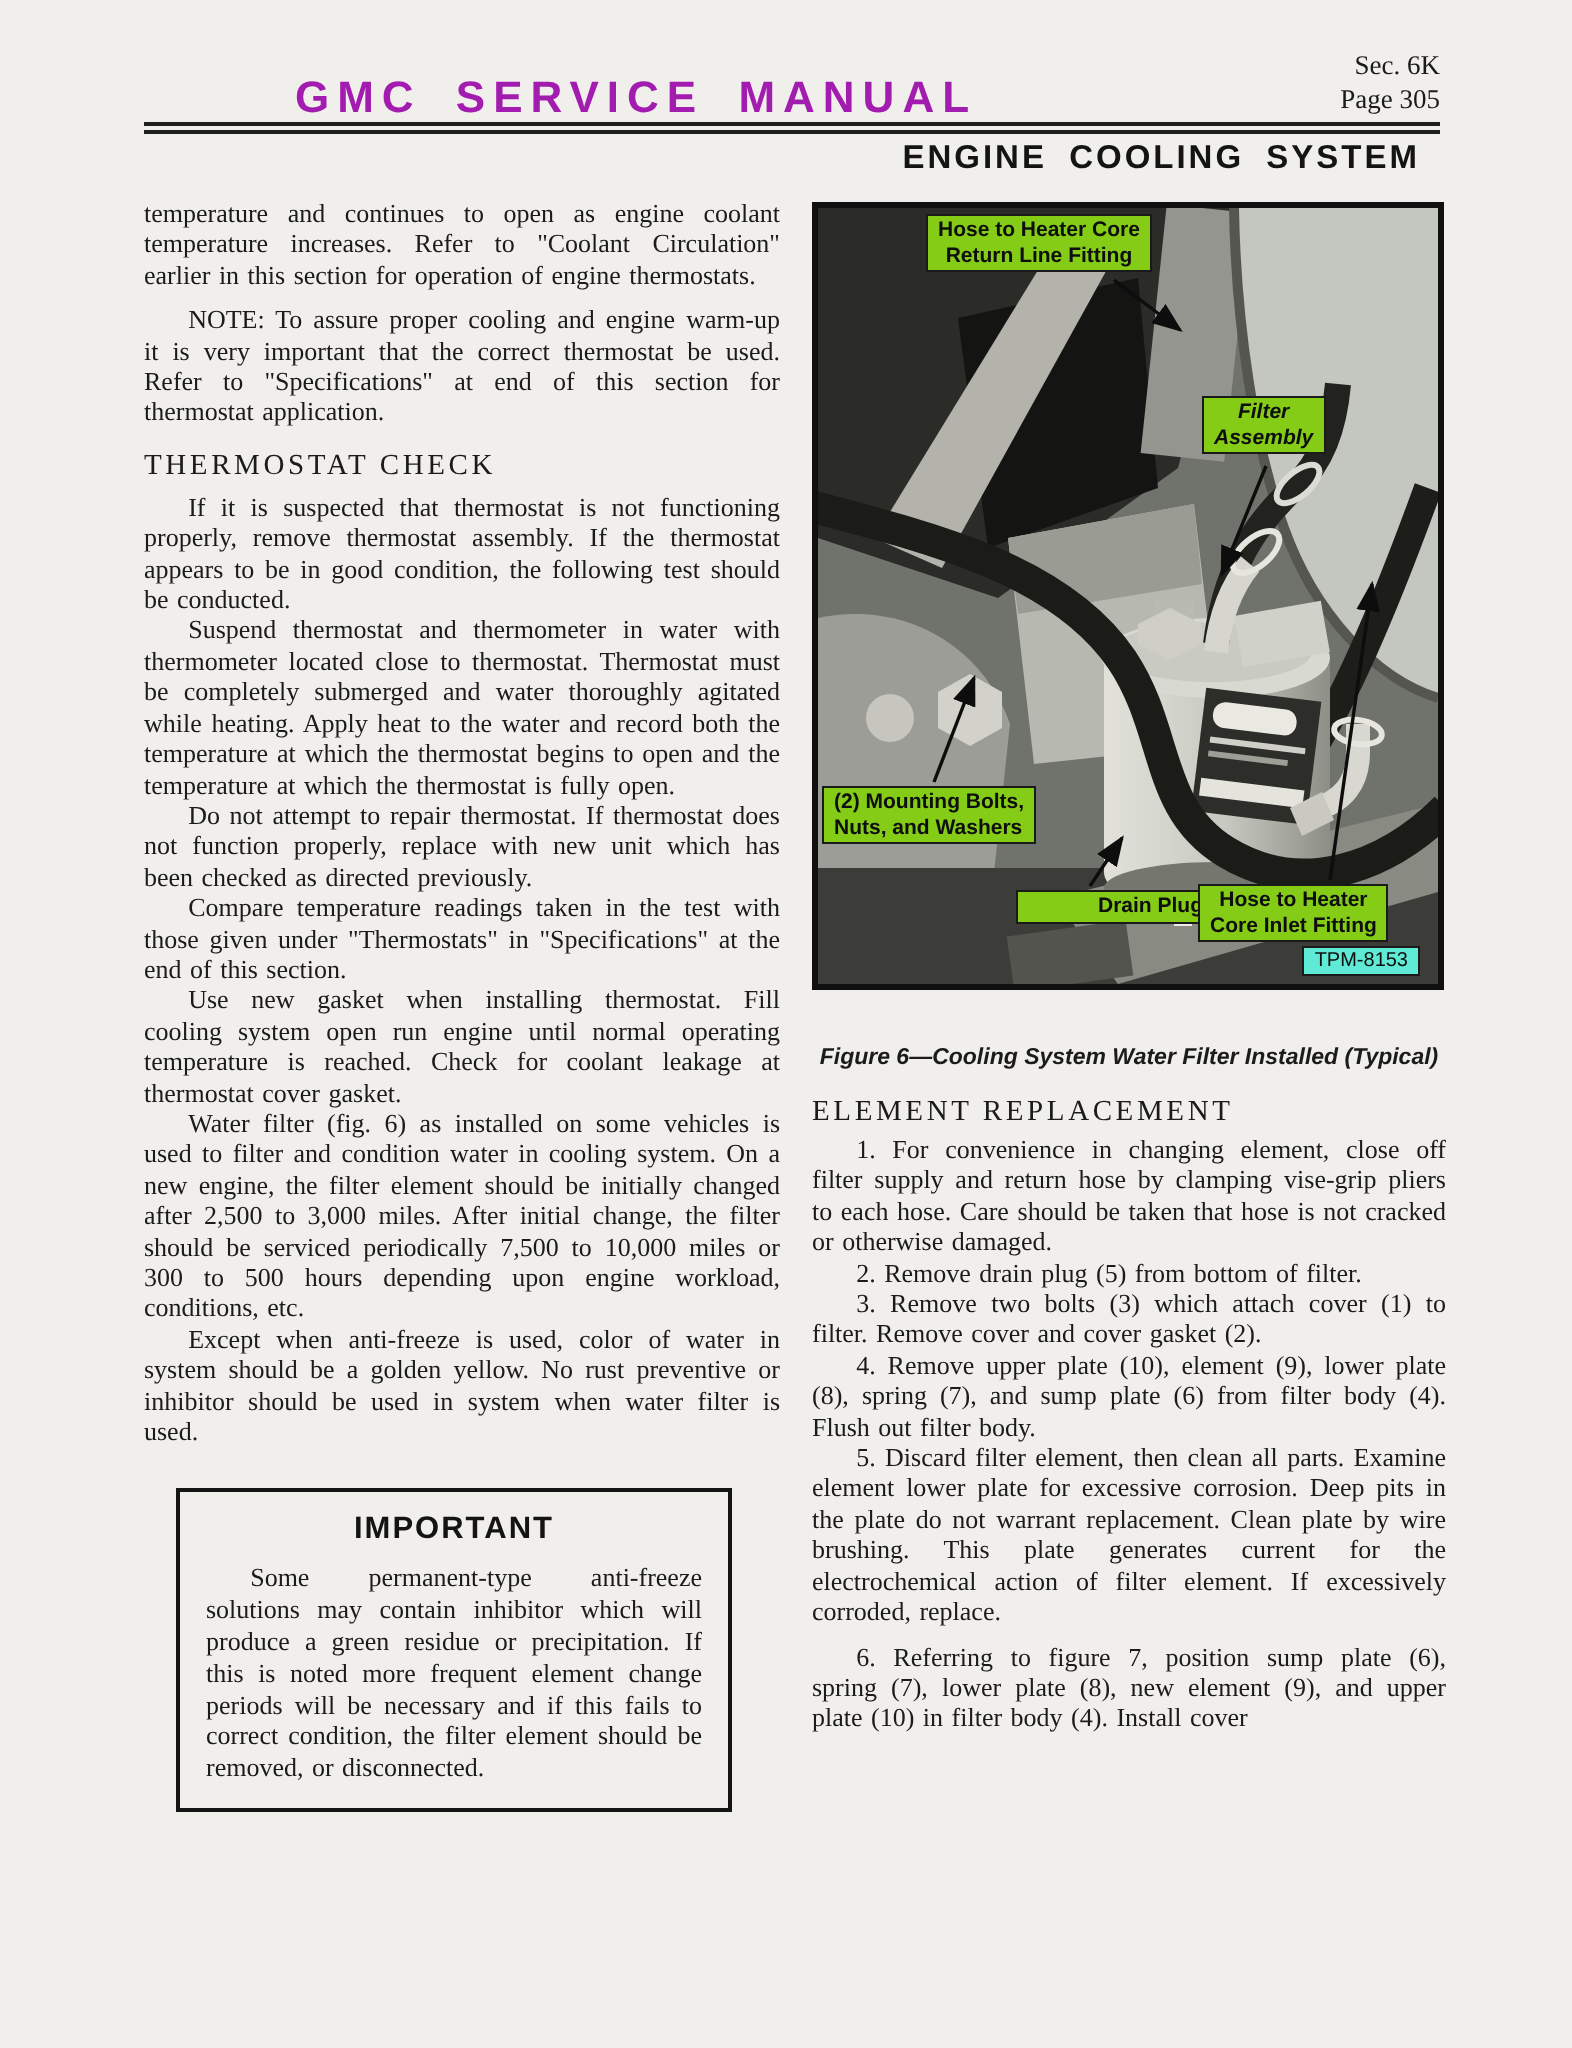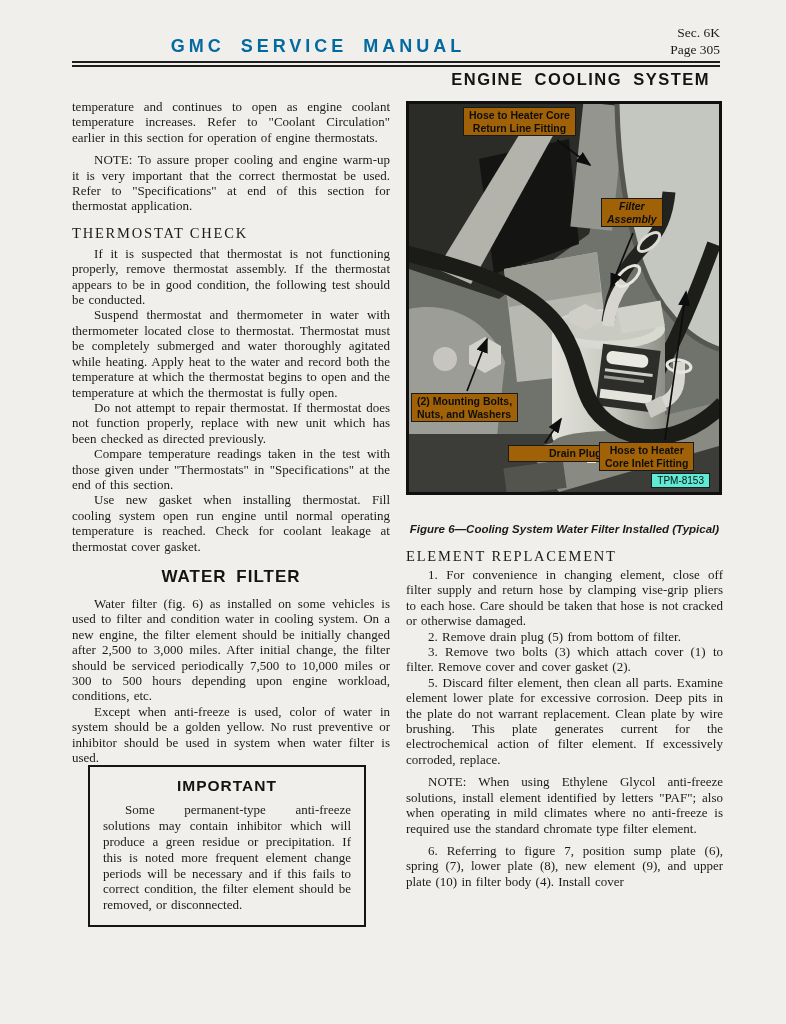--- a/index.html
+++ b/index.html
@@ -1,52 +1,52 @@
 <!DOCTYPE html>
 <html><head>
 <meta charset="utf-8">
 <style>
   html,body{margin:0;padding:0;background:#9a9a98;}
   .page{position:relative;width:786px;height:1024px;background:#f1efeb;overflow:hidden;
         font-family:"Liberation Serif", serif;color:#1b1b1b;}
 
   
   .manual-title{position:absolute;left:72px;top:36px;width:492px;text-align:center;
-    font-family:"Liberation Sans", sans-serif;font-weight:bold;font-size:18px;
-    letter-spacing:4px;word-spacing:7px;color:#0369a1;}
+    font-family:"Liberation Sans", sans-serif;font-weight:bold;font-size:22px;
+    letter-spacing:4px;word-spacing:7px;color:#a21caf;}
   .sec-block{position:absolute;right:66px;top:24px;text-align:right;
     font-size:13.5px;line-height:17px;color:#1b1b1b;}
   .double-rule{position:absolute;left:72px;right:66px;top:61px;height:2px;
     border-top:2.4px solid #1e1e1e;border-bottom:2px solid #1e1e1e;}
   .section-title{position:absolute;right:76px;top:70px;
     font-family:Liberation Sans, sans-serif;font-weight:bold;font-size:16.5px;
     letter-spacing:1.5px;word-spacing:5px;color:#141414;}
 
   
   .col-left{position:absolute;left:72px;top:99px;width:318px;}
   .col-right{position:absolute;left:406px;top:101px;width:317px;}
   p{margin:0;text-align:justify;text-indent:1.7em;font-size:13px;line-height:15.4px;word-spacing:1px;}
   p.noindent{text-indent:0;}
   p.gap{margin-top:7px;}
   h3.run-head{margin:11px 0 4px;font-size:14.5px;font-weight:normal;letter-spacing:1.8px;
     font-family:"Liberation Serif", serif;}
   h2.sans-head{margin:13px 0 9px;text-align:center;font-family:"Liberation Sans", sans-serif;
     font-size:17px;font-weight:bold;letter-spacing:1px;word-spacing:4px;color:#141414;}
 
   
-  .important-box{border:2.5px solid #151515;margin:0 24px 0 16px;padding:8px 13px 12px 13px;}
+  .important-box{border:2.5px solid #151515;margin:21px 24px 0 16px;padding:8px 13px 12px 13px;}
   .imp-head{text-align:center;font-family:"Liberation Sans", sans-serif;font-weight:bold;
     font-size:15.5px;letter-spacing:1px;margin:2px 0 7px 0;color:#141414;}
   .important-box p{font-size:13px;line-height:15.8px;}
 
   
   figure{margin:0;}
   .photo{position:relative;width:310px;height:388px;border:3px solid #101010;background:#6e706b;}
   .photo svg{position:absolute;left:0;top:0;}
-  .callout{position:absolute;background:#a16207;border:1px solid #1a1a1a;padding:1px 5px;
+  .callout{position:absolute;background:#84cc16;border:1px solid #1a1a1a;padding:1px 5px;
     font-family:"Liberation Sans", sans-serif;font-weight:bold;font-size:10.5px;line-height:12.5px;
     text-align:center;color:#0e0e0e;white-space:nowrap;}
   .co-return{left:54px;top:3px;}
   .co-assembly{left:192px;top:94px;font-style:italic;}
   .co-bolts{left:2px;top:289px;text-align:left;}
   .co-drain{left:99px;top:341px;padding-left:40px;}
   .co-inlet{left:190px;top:338px;}
   .photo-id{position:absolute;right:9px;bottom:4px;background:#5eead4;border:1px solid #1a1a1a;
     padding:0 5px;font-family:"Liberation Sans", sans-serif;font-size:10px;line-height:13px;color:#0e0e0e;}
   figcaption{margin-top:28px;text-align:center;font-family:"Liberation Sans", sans-serif;
@@ -70,21 +70,20 @@
     <p class="noindent">temperature and continues to open as engine coolant temperature increases. Refer to "Coolant Circulation" earlier in this section for operation of engine thermostats.</p>
     <p class="gap">NOTE: To assure proper cooling and engine warm-up it is very important that the correct thermostat be used. Refer to "Specifications" at end of this section for thermostat application.</p>
 
     <h3 class="run-head">THERMOSTAT CHECK</h3>
     <p>If it is suspected that thermostat is not functioning properly, remove thermostat assembly. If the thermostat appears to be in good condition, the following test should be conducted.</p>
     <p>Suspend thermostat and thermometer in water with thermometer located close to thermostat. Thermostat must be completely submerged and water thoroughly agitated while heating. Apply heat to the water and record both the temperature at which the thermostat begins to open and the temperature at which the thermostat is fully open.</p>
     <p>Do not attempt to repair thermostat. If thermostat does not function properly, replace with new unit which has been checked as directed previously.</p>
     <p>Compare temperature readings taken in the test with those given under "Thermostats" in "Specifications" at the end of this section.</p>
     <p>Use new gasket when installing thermostat. Fill cooling system open run engine until normal operating temperature is reached. Check for coolant leakage at thermostat cover gasket.</p>
 
-    <h2 class="sans-head">WATER FILTER</h2>
     <p>Water filter (fig. 6) as installed on some vehicles is used to filter and condition water in cooling system. On a new engine, the filter element should be initially changed after 2,500 to 3,000 miles. After initial change, the filter should be serviced periodically 7,500 to 10,000 miles or 300 to 500 hours depending upon engine workload, conditions, etc.</p>
     <p>Except when anti-freeze is used, color of water in system should be a golden yellow. No rust preventive or inhibitor should be used in system when water filter is used.</p>
 
     <div class="important-box">
       <div class="imp-head">IMPORTANT</div>
       <p>Some permanent-type anti-freeze solutions may contain inhibitor which will produce a green residue or precipitation. If this is noted more frequent element change periods will be necessary and if this fails to correct condition, the filter element should be removed, or disconnected.</p>
     </div>
   </div>
 
   <div class="col-right">
@@ -176,18 +175,18 @@
         </div>
         <div class="photo-id">TPM-8153</div>
       </div>
       <figcaption>Figure 6—Cooling System Water Filter Installed (Typical)</figcaption>
     </figure>
 
     <h3 class="run-head">ELEMENT REPLACEMENT</h3>
     <p>1. For convenience in changing element, close off filter supply and return hose by clamping vise-grip pliers to each hose. Care should be taken that hose is not cracked or otherwise damaged.</p>
     <p>2. Remove drain plug (5) from bottom of filter.</p>
     <p>3. Remove two bolts (3) which attach cover (1) to filter. Remove cover and cover gasket (2).</p>
+    <p>4. Remove upper plate (10), element (9), lower plate (8), spring (7), and sump plate (6) from filter body (4). Flush out filter body.</p>
     <p>5. Discard filter element, then clean all parts. Examine element lower plate for excessive corrosion. Deep pits in the plate do not warrant replacement. Clean plate by wire brushing. This plate generates current for the electrochemical action of filter element. If excessively corroded, replace.</p>
-    <p class="gap">NOTE: When using Ethylene Glycol anti-freeze solutions, install element identified by letters "PAF"; also when operating in mild climates where no anti-freeze is required use the standard chromate type filter element.</p>
     <p class="gap">6. Referring to figure 7, position sump plate (6), spring (7), lower plate (8), new element (9), and upper plate (10) in filter body (4). Install cover</p>
   </div>
 
 </div>
 
 </body></html>

